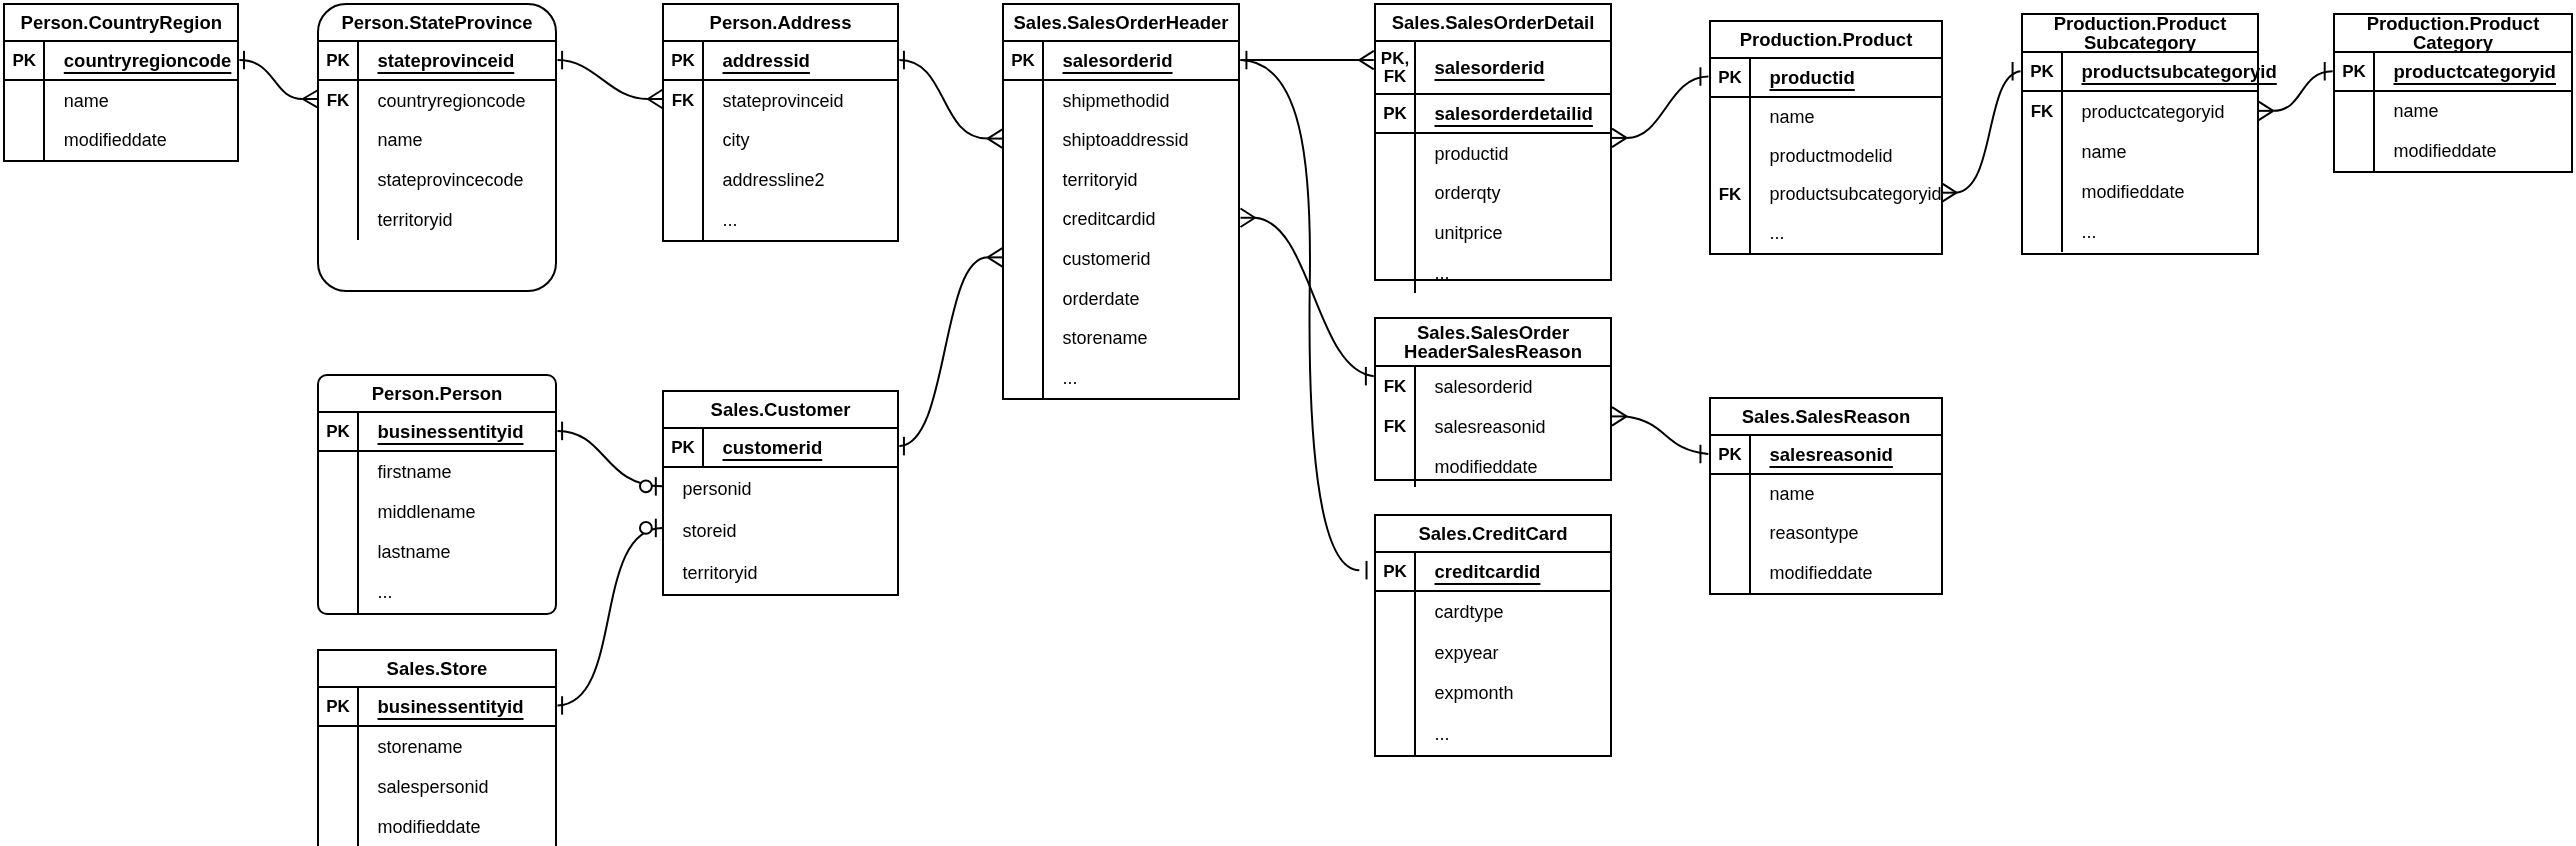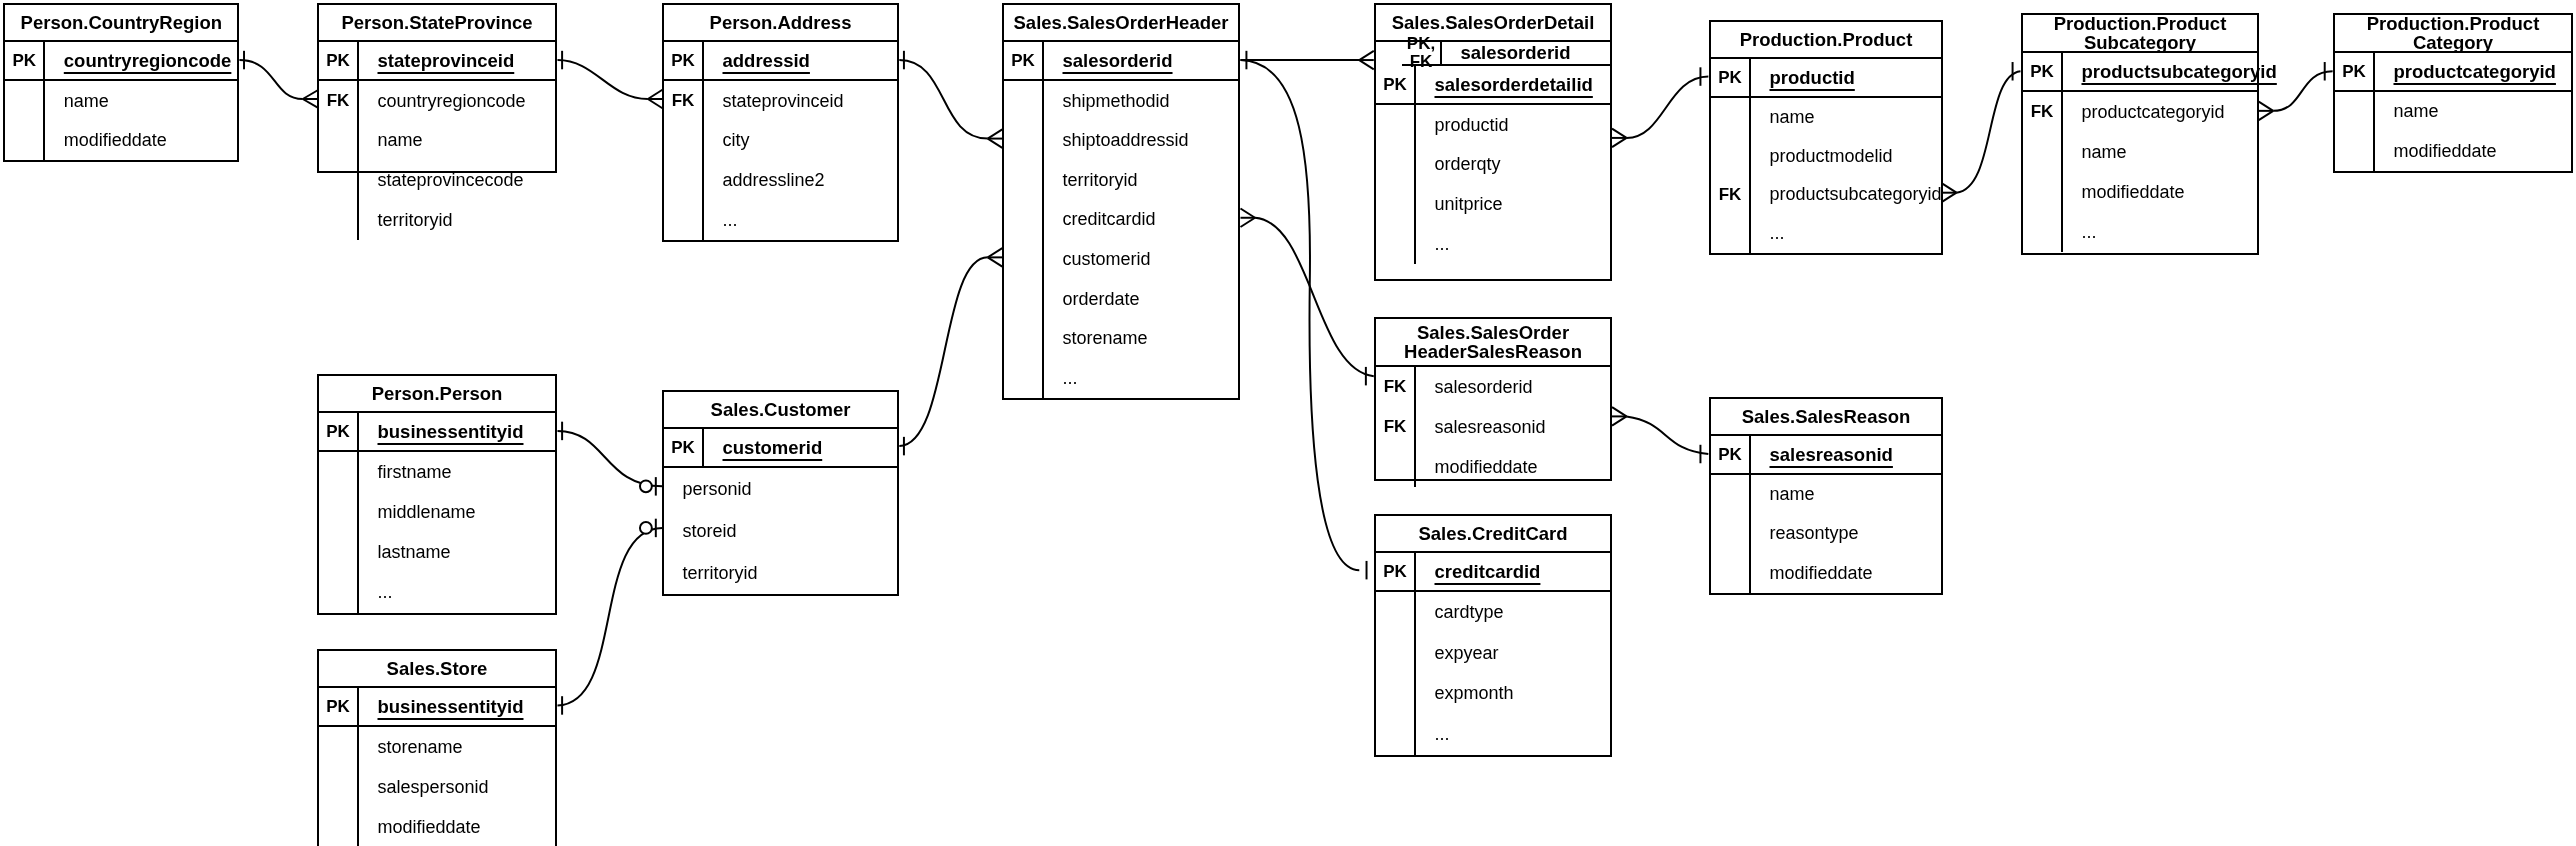--- a/index.html
+++ b/index.html
@@ -47,21 +47,21 @@
         <div class="body-labels" style="width: 40px;">
           <div class="cell"></div>
           <div class="cell"></div>
         </div>
         <div class="body-fields">
           <div class="cell">name</div>
           <div class="cell">modifieddate</div>
         </div>
       </div>
     </div>
-    <div class="tbl" style="left: 317px; top: 3.3px; width: 240px; height: 170px;">
+    <div class="tbl" style="left: 317px; top: 3.3px; width: 240px; height: 289px; border-radius: 29px;">
       <div class="tbl-title" style="height: 37px;">
         <div>Person.StateProvince</div>
       </div>
       <div class="keyrow" style="height: 39px;">
         <div class="keylabel" style="width: 40px;">
           <div>PK</div>
         </div>
         <div class="keyfield">
           <span>stateprovinceid</span>
         </div>
@@ -140,21 +140,21 @@
           <div class="cell">orderdate</div>
           <div class="cell">storename</div>
           <div class="cell">...</div>
         </div>
       </div>
     </div>
     <div class="tbl" style="left: 1374px; top: 3.3px; width: 238px; height: 278px;">
       <div class="tbl-title" style="height: 37px;">
         <div>Sales.SalesOrderDetail</div>
       </div>
-      <div class="keyrow" style="height: 24px; margin-left: 26px;">
+      <div class="keyrow" style="height: 53px;">
         <div class="keylabel" style="width: 40px;">
           <div>PK,</div>
           <div>FK</div>
         </div>
         <div class="keyfield">
           <span>salesorderid</span>
         </div>
       </div>
       <div class="keyrow" style="height: 39px;">
         <div class="keylabel" style="width: 40px;">
@@ -251,21 +251,21 @@
         <div class="body-labels" style="width: 40px;">
           <div class="cell"></div>
           <div class="cell"></div>
         </div>
         <div class="body-fields">
           <div class="cell">name</div>
           <div class="cell">modifieddate</div>
         </div>
       </div>
     </div>
-    <div class="tbl" style="left: 317px; top: 374px; width: 240px; height: 241px;">
+    <div class="tbl" style="left: 317px; top: 374px; width: 240px; height: 241px; border-radius: 10px;">
       <div class="tbl-title" style="height: 37px;">
         <div>Person.Person</div>
       </div>
       <div class="keyrow" style="height: 39px;">
         <div class="keylabel" style="width: 40px;">
           <div>PK</div>
         </div>
         <div class="keyfield">
           <span>businessentityid</span>
         </div>

